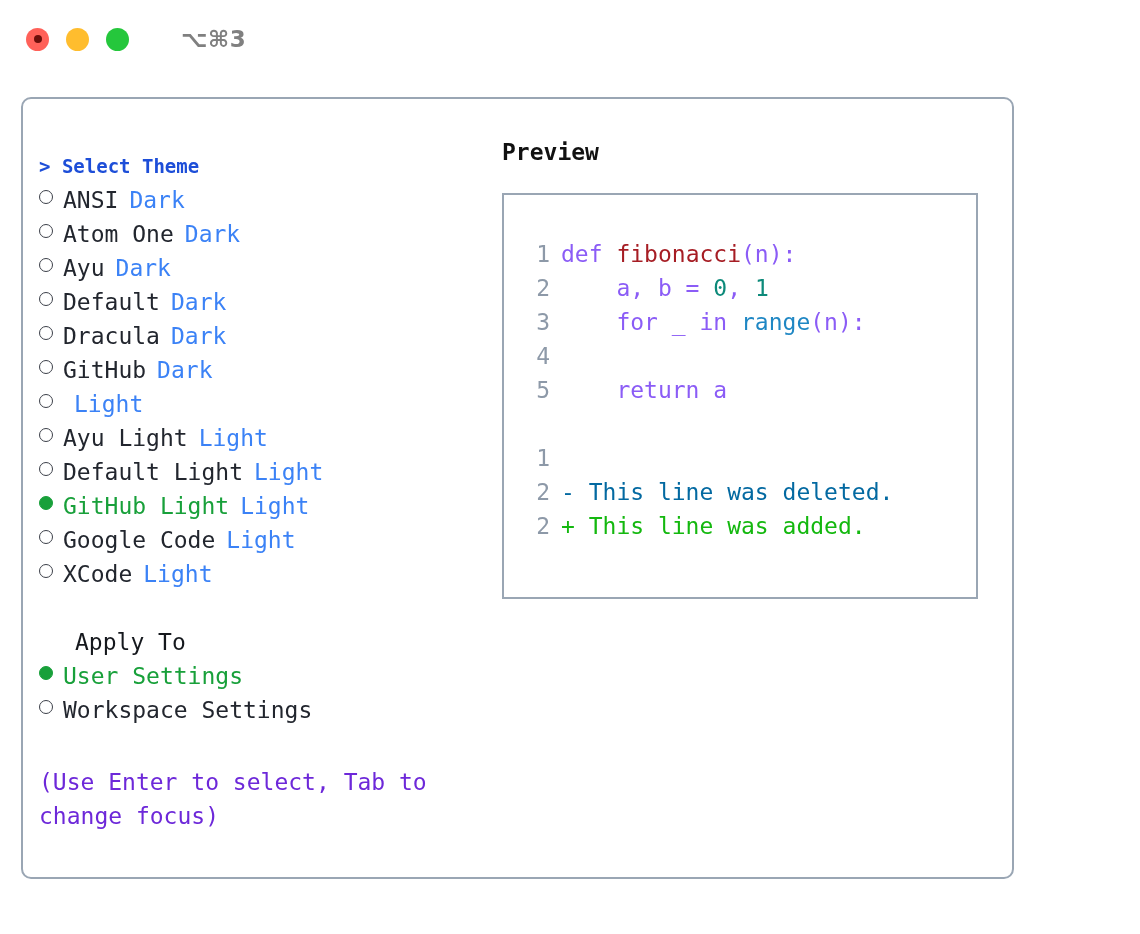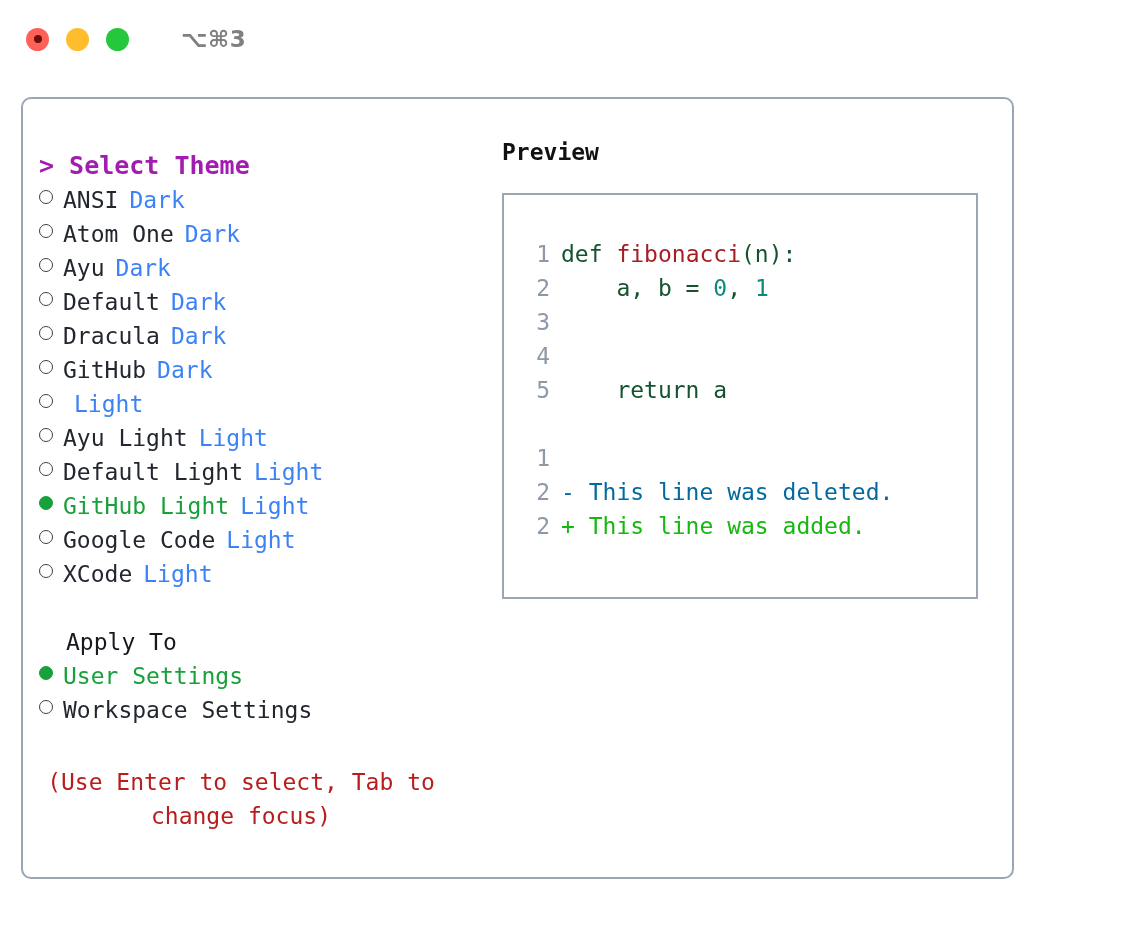--- a/index.html
+++ b/index.html
@@ -96,23 +96,23 @@
     width: 440px;
   }
   .right-col {
     position: absolute;
     left: 479px;
     top: 36px;
     width: 500px;
   }
 
   .section-head {
-    font-size: 25px;
+    font-size: 19px;
     font-weight: bold;
-    color: #a21caf;
+    color: #1d4ed8;
     line-height: 34px;
     white-space: pre;
   }
 
   .theme-list { margin-top: 0; }
 
   .theme-row {
     display: flex;
     align-items: center;
     line-height: 34px;
@@ -141,32 +141,31 @@
   .theme-kind {
     color: #3b82f6;
     margin-left: 11px;
   }
 
   .apply-head {
     font-size: 23px;
     color: #15181d;
     line-height: 34px;
     margin-top: 34px;
-    margin-left: 27px;
+    margin-left: 36px;
     white-space: pre;
   }
 
   .hint {
     margin-top: 38px;
     font-size: 23px;
     line-height: 34px;
-    color: #b91c1c;
+    color: #6d28d9;
     width: 404px;
     white-space: pre-wrap;
-    text-align: center;
   }
 
   
   .preview-head {
     font-size: 23px;
     font-weight: bold;
     color: #111111;
     line-height: 34px;
   }
   .code-box {
@@ -190,21 +189,21 @@
     color: #8d99a8;
     width: 26px;
     flex: 0 0 auto;
     text-align: right;
     margin-right: 11px;
   }
   .code-text { white-space: pre; }
   .spacer-line { height: 34px; }
 
   
-  .tok-plain   { color: #14532d; }
+  .tok-plain   { color: #8b5cf6; }
   .tok-func    { color: #a61d24; }
   .tok-num     { color: #0d8a7a; }
   .tok-builtin { color: #1f87c4; }
   .tok-ctx     { color: #8a8a8a; }
   .tok-del     { color: #0369a1; }
   .tok-add     { color: #14b80f; }
 </style>
 </head>
 <body>
 
@@ -244,21 +243,21 @@
             <div class="theme-row"><span class="radio"></span><span class="theme-name">Workspace Settings</span></div>
           </div>
         <div class="hint">(Use Enter to select, Tab to change focus)</div>
       </div>
 
       <div class="right-col">
         <div class="preview-head">Preview</div>
         <div class="code-box" id="code-box">
             <div class="code-line"><span class="ln">1</span><span class="code-text"><span class="tok-plain">def </span><span class="tok-func">fibonacci</span><span class="tok-plain">(n):</span></span></div>
             <div class="code-line"><span class="ln">2</span><span class="code-text"><span class="tok-plain">    a, b = </span><span class="tok-num">0</span><span class="tok-plain">, </span><span class="tok-num">1</span></span></div>
-            <div class="code-line"><span class="ln">3</span></div>
+            <div class="code-line"><span class="ln">3</span><span class="code-text"><span class="tok-plain">    for _ in </span><span class="tok-builtin">range</span><span class="tok-plain">(n):</span></span></div>
             <div class="code-line"><span class="ln">4</span></div>
             <div class="code-line"><span class="ln">5</span><span class="code-text"><span class="tok-plain">    return a</span></span></div>
             <div class="spacer-line"></div>
             <div class="code-line"><span class="ln">1</span></div>
             <div class="code-line"><span class="ln">2</span><span class="code-text"><span class="tok-del">- This line was deleted.</span></span></div>
             <div class="code-line"><span class="ln">2</span><span class="code-text"><span class="tok-add">+ This line was added.</span></span></div>
           </div>
       </div>
 
     </div>

